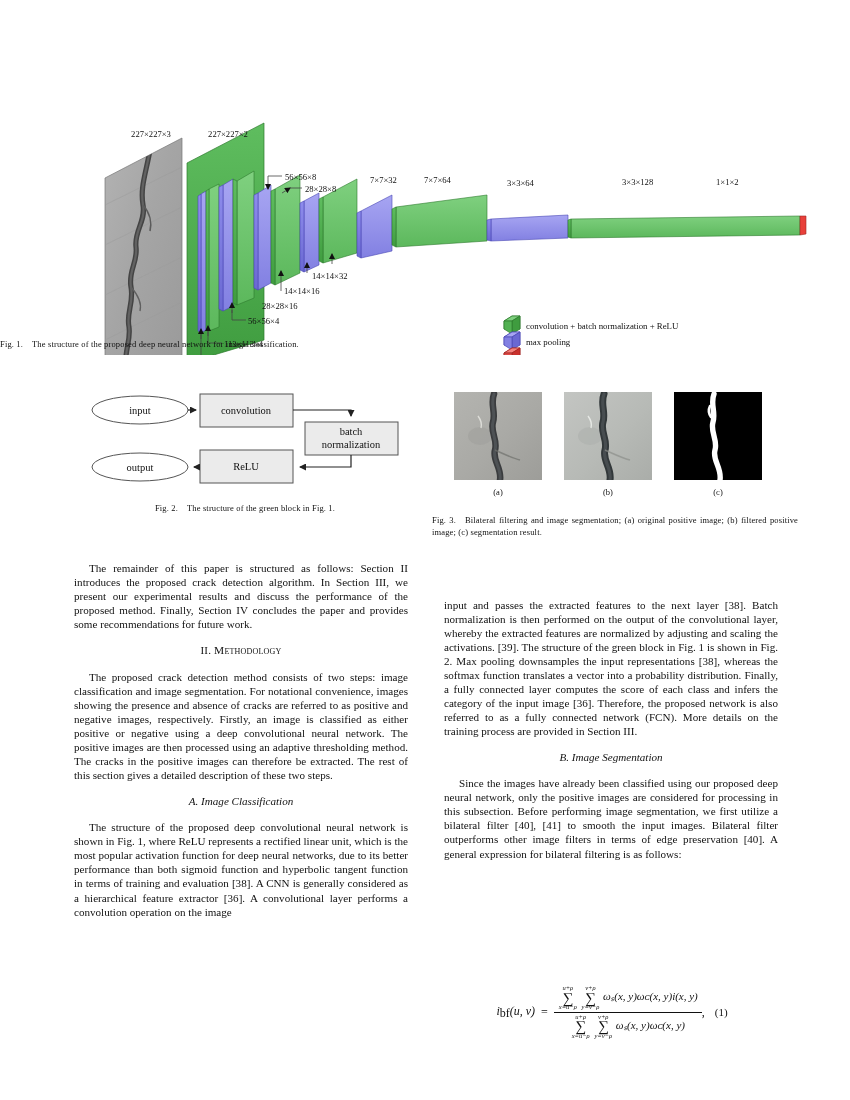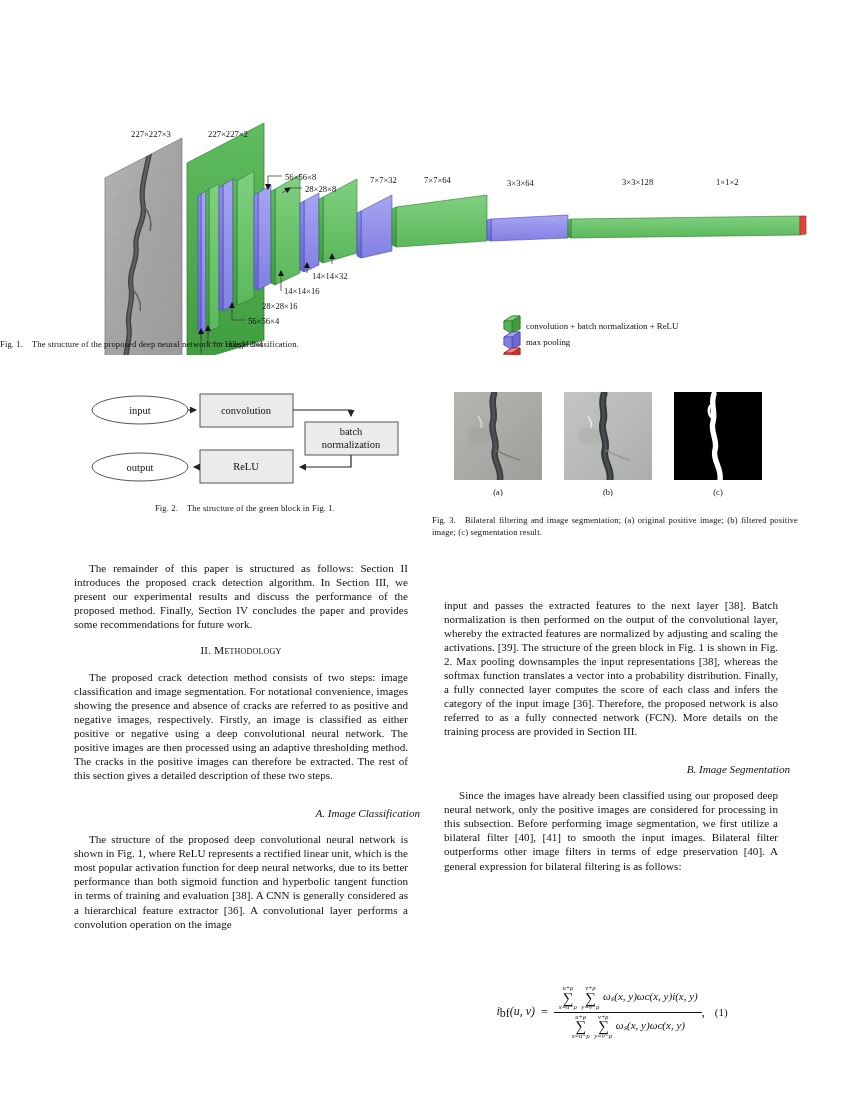--- a/index.html
+++ b/index.html
@@ -103,25 +103,25 @@
     text-align: center;
     text-indent: 0;
     letter-spacing: 0.2px;
   }
   h2.sec .smallcaps {
     font-variant: small-caps;
     font-size: 11.4px;
     text-align: right;
   }
   h3.sub {
-    margin: 24px 0 7px 0;
+    margin: 12px 0 7px 0;
     font-size: 11.1px;
     font-weight: normal;
     font-style: italic;
-    text-align: right;
+    text-align: center;
     text-indent: 0;
   }
 
   
   #equation {
     position: absolute;
     left: 432px; top: 984px;
     width: 360px;
     height: 60px;
   }

